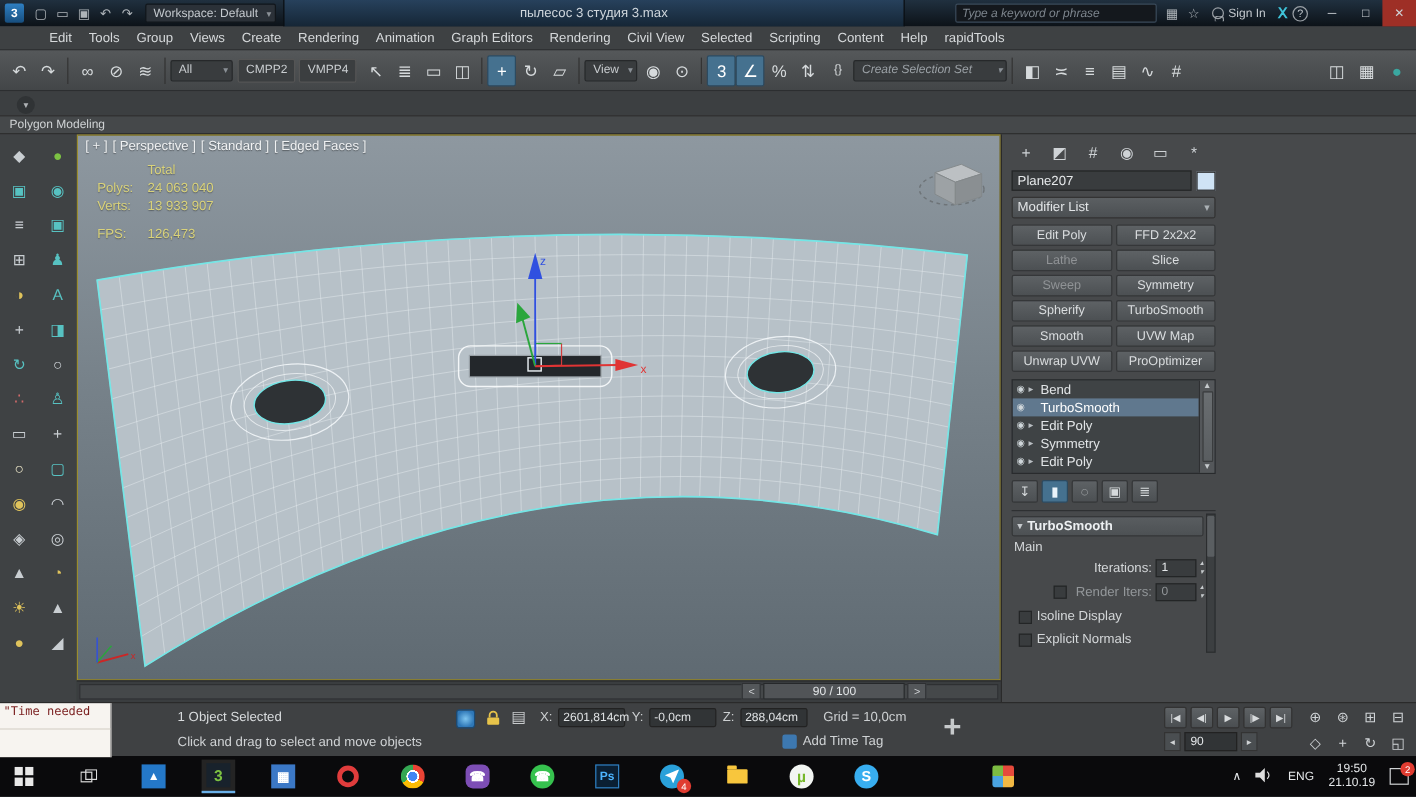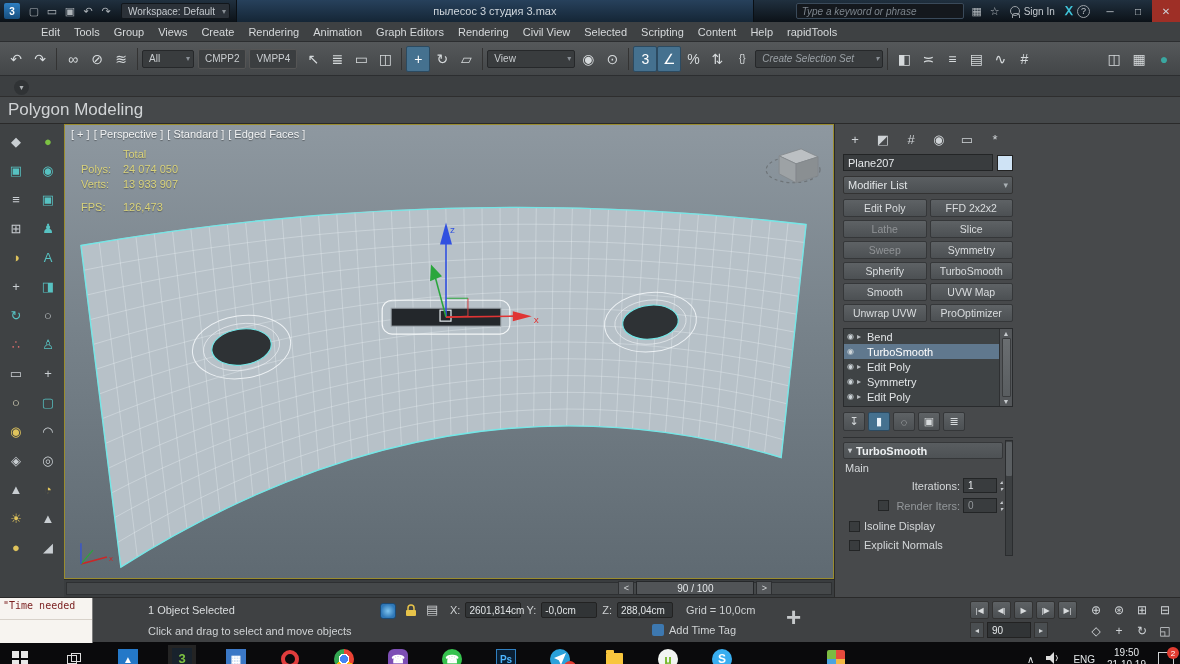--- a/index.html
+++ b/index.html
@@ -38,21 +38,21 @@
   .dd:after{content:"▾";position:absolute;right:3px;font-size:8px;color:#8a9096;}
   .txt-btn{height:20px;background:#3b3e40;border:1px solid #555;border-radius:2px;color:#c9cdd0;font-size:10px;display:flex;align-items:center;padding:0 6px;}
   .sel-set{width:128px;color:#9ba1a6;font-style:italic;}
   .far-group{margin-left:auto;display:flex;gap:1px;}
 
   
   .ribbon{height:20px;background:#3c3f41;display:flex;align-items:flex-end;padding-left:6px;gap:2px;}
   .rtab{padding:2px 12px;font-size:11px;color:#c2c6c9;}
   .rtab.active{background:linear-gradient(#4f83b0,#32597e);color:#fff;border-radius:2px 2px 0 0;}
   .ribbon-collapse{width:15px;height:15px;border-radius:50%;background:#303335;color:#aeb2b5;font-size:8px;display:flex;align-items:center;justify-content:center;margin:0 0 1px 8px;}
-  .polystrip{height:28px;background:#45484a;border-top:1px solid #2e2e2e;border-bottom:1px solid #2a2a2a;display:flex;align-items:center;font-size:17px;color:#d0d3d5;padding-left:8px;}
+  .polystrip{height:16px;background:#45484a;border-top:1px solid #2e2e2e;border-bottom:1px solid #2a2a2a;display:flex;align-items:center;font-size:10px;color:#d0d3d5;padding-left:8px;}
 
   
   .content{display:flex;height:473px;}
   .leftstrip{width:64px;background:#3f4244;display:flex;padding-top:4px;}
   .ls-col{width:32px;display:flex;flex-direction:column;align-items:center;}
   .ls-icon{width:26px;height:26px;margin-bottom:3px;display:flex;align-items:center;justify-content:center;font-size:13px;border-radius:2px;}
 
   .vp-col{flex:1;display:flex;flex-direction:column;min-width:0;}
   .vp3d{position:relative;flex:1;background:linear-gradient(#8e98a0 0%,#77828a 45%,#5f6a72 100%);border:1px solid #9a8c2e;overflow:hidden;}
   #vp-svg{position:absolute;left:0;top:0;width:100%;height:100%;}
@@ -236,21 +236,21 @@
         <span class="tb-btn">◫</span>
       </span>
     <span class="sep"></span>
     <span style="display:flex">
 
     <span class="tb-btn active">+</span>
         <span class="tb-btn">↻</span>
         <span class="tb-btn">▱</span>
       </span>
     <span class="sep"></span>
-    <span class="dd" style="width:88px">View</span>
+    <span class="dd" style="width:44px">View</span>
     <span style="display:flex">
 
     <span class="tb-btn">◉</span>
         <span class="tb-btn">⊙</span>
       </span>
     <span class="sep"></span>
     <span style="display:flex">
 
     <span class="tb-btn active">3</span>
         <span class="tb-btn active">∠</span>
@@ -364,21 +364,21 @@
             <span>[ Standard ]</span>
             <span>[ Edged Faces ]</span>
           </div>
         <div class="vp-stats">
           <div class="stat-row">
               <span class="stat-l"></span>
               <span>Total</span>
             </div>
           <div class="stat-row">
               <span class="stat-l">Polys:</span>
-              <span>24 074 050</span>
+              <span>24 063 040</span>
             </div>
           <div class="stat-row">
               <span class="stat-l">Verts:</span>
               <span>13 933 907</span>
             </div>
           <div class="stat-gap"></div>
           <div class="stat-row">
               <span class="stat-l">FPS:</span>
               <span>126,473</span>
             </div>

